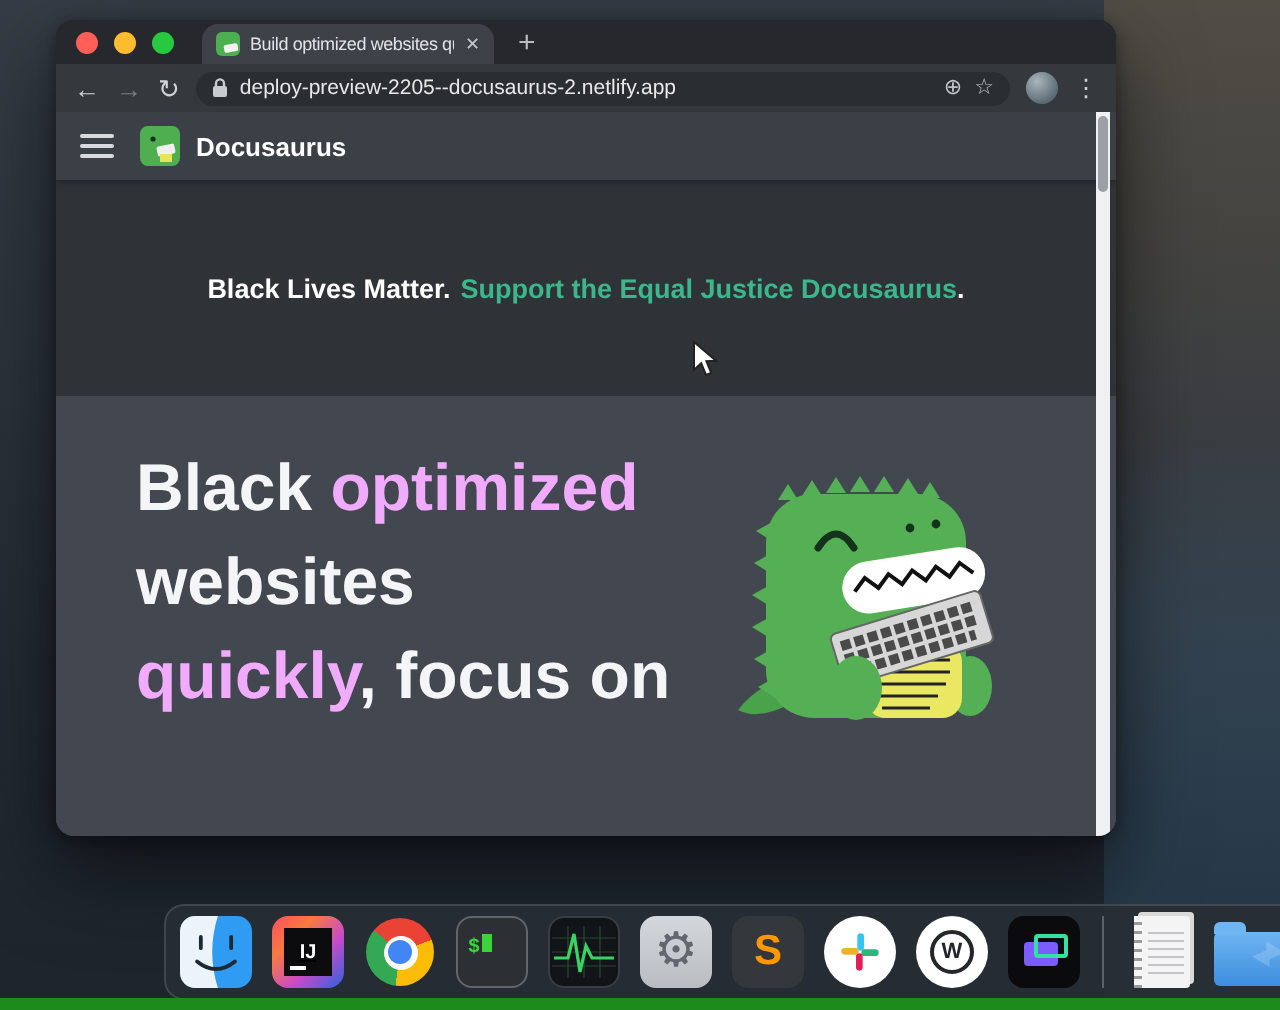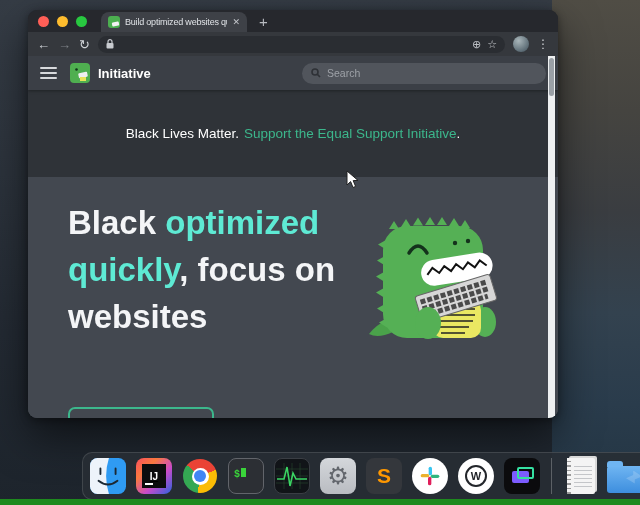--- a/index.html
+++ b/index.html
@@ -41,28 +41,28 @@
   .page { position:relative; height:362px; background:#434850; overflow:hidden; }
   .navbar { height:34px; background:#3b3f46; display:flex; align-items:center; padding:0 12px;
             box-shadow:0 1px 3px rgba(0,0,0,.35); position:relative; z-index:2; }
   .hamburger { width:17px; height:12px; display:flex; flex-direction:column; justify-content:space-between; margin-right:13px; }
   .hamburger span { display:block; height:2px; background:#d8dadd; border-radius:1px; }
   .brand { margin-left:8px; font-size:13px; font-weight:bold; color:#fff; }
   .nav-spacer { flex:1; }
   .searchbar { width:244px; height:21px; background:#51555c; border-radius:11px; display:flex; align-items:center; padding:0 9px; gap:6px; }
   .search-ph { font-size:10.5px; color:#9ea2a8; }
 
-  .announce { height:87px; background:#2f3338; display:flex; align-items:center; justify-content:center;
-              font-size:13.5px; font-weight:normal; color:#fff; }
+  .announce { height:108px; background:#2f3338; display:flex; align-items:center; justify-content:center;
+              font-size:13.5px; font-weight:bold; color:#fff; }
   .announce a { color:#3cb78c; text-decoration:none; margin-left:5px; }
 
   .hero { position:relative; height:241px; background:#434850; }
   .hero-title { position:absolute; left:40px; top:22px; }
   .hero-line { font-size:33px; font-weight:bold; line-height:47px; color:#f4f5f7; white-space:nowrap; }
-  .hero-line .accent { color:#5eead4; }
+  .hero-line .accent { color:#f0abfc; }
   .cta { position:absolute; left:40px; top:230px; width:146px; height:40px;
          border:2px solid #3cb78c; border-radius:7px; background:transparent; }
   .mascot { position:absolute; left:335px; top:33px; }
 
   .scrollbar { position:absolute; right:3px; top:0; width:7px; height:362px; background:#eef0f1; z-index:5; }
   .scroll-thumb { position:absolute; left:1px; top:2px; width:5px; height:38px; background:#9aa0a6; border-radius:3px; }
 
   
   .cursor { position:absolute; left:346px; top:170px; z-index:40; }
 
@@ -133,20 +133,21 @@
 
     <div class="toolbar">
       <span class="nav-ic">←</span>
       <span class="nav-ic dim">→</span>
       <span class="nav-ic">↻</span>
       <div class="omnibox">
         <svg class="lock" width="8" height="10" viewBox="0 0 8 10">
           <rect x="0.5" y="4" width="7" height="5.5" rx="1" fill="#c8cbd0"></rect>
           <path d="M2 4 V2.7 a2 2 0 0 1 4 0 V4" stroke="#c8cbd0" stroke-width="1.2" fill="none"></path>
         </svg>
+        <span class="url">deploy-preview-2205--docusaurus-2.netlify.app</span>
         <span class="obx-spacer"></span>
         <span class="obx-ic">⊕</span>
         <span class="obx-ic">☆</span>
       </div>
       <span class="avatar"></span>
       <span class="menu-dots">⋮</span>
     </div>
 
     <div class="page">
 
@@ -155,47 +156,40 @@
           <span></span>
             <span></span>
             <span></span>
         </div>
         <svg width="20" height="20" viewBox="0 0 20 20">
           <rect width="20" height="20" rx="4" fill="#4faf50"></rect>
           <circle cx="6.5" cy="6.5" r="1.3" fill="#12331a"></circle>
           <rect x="8.5" y="9.5" width="9" height="5" rx="1" fill="#efefef" transform="rotate(-12 13 12)"></rect>
           <rect x="10" y="14" width="6" height="4" fill="#e8e45a"></rect>
         </svg>
-        <span class="brand">Initiative</span>
+        <span class="brand">Docusaurus</span>
         <span class="nav-spacer"></span>
-        <div class="searchbar">
-          <svg width="10" height="10" viewBox="0 0 10 10">
-            <circle cx="4" cy="4" r="3" stroke="#2e3136" stroke-width="1.6" fill="none"></circle>
-            <path d="M6.4 6.4 L9 9" stroke="#2e3136" stroke-width="1.6"></path>
-          </svg>
-          <span class="search-ph">Search</span>
-        </div>
       </div>
 
       <div class="announce">
         <span>Black Lives Matter.</span>
-        <a href="#">Support the Equal Support Initiative</a>
+        <a href="#">Support the Equal Justice Docusaurus</a>
         <span>.</span>
       </div>
 
       <div class="hero">
         <div class="hero-title">
           <div class="hero-line">
             <span>Black </span><span class="accent">optimized</span>
           </div>
           <div class="hero-line">
-            <span class="accent">quickly</span><span>, focus on</span>
+            <span>websites</span>
           </div>
           <div class="hero-line">
-            <span>websites</span>
+            <span class="accent">quickly</span><span>, focus on</span>
           </div>
         </div>
 
         <svg class="mascot" width="138" height="130" viewBox="0 0 138 130">
           <path d="M30 122 q-15 7 -24 2 q7 -9 16 -13 z" fill="#4aa24a"></path>
           <rect x="20" y="16" width="100" height="112" rx="24" fill="#55b055"></rect>
           <path d="M26 19 l5 -8 5 8 z M38 17 l5 -8 5 8 z M50 15.5 l5 -8 5 8 z M62 15 l5 -8 5 8 z M74 15 l5 -8 5 8 z M86 16 l5 -8 5 8 z M97 18 l5 -8 5 8 z" fill="#55b055"></path>
           <path d="M23 30 l-8 4.5 8 5 z M22 46 l-8 4.5 8 5 z M21 62 l-8 4.5 8 5 z M21 78 l-8 4.5 8 5 z M22 94 l-8 4.5 8 5 z M24 108 l-8 4.5 8 5 z" fill="#55b055"></path>
           <path d="M46 43 q9 -14 18 0" stroke="#14321c" stroke-width="3.5" fill="none" stroke-linecap="round"></path>
           <circle cx="92" cy="33" r="2.2" fill="#14321c"></circle>

